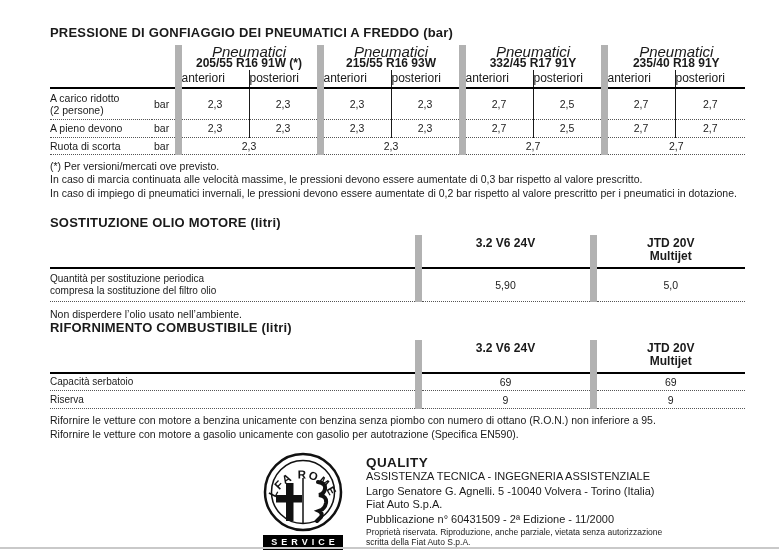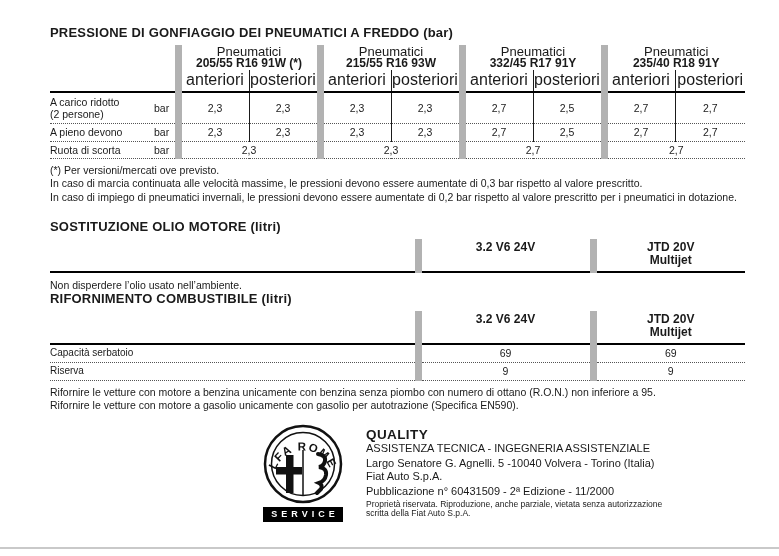--- a/index.html
+++ b/index.html
@@ -12,23 +12,23 @@
 
   table { border-collapse:collapse; table-layout:fixed; width:695px; }
   td, th { font-weight:normal; }
 
   
   .tires { font-size:10.5px; }
   .tires col.c-label { width:102px; } .tires col.c-bar { width:26px; }
   .tires col.c-val { width:71px; } .tires col.c-val-last { width:70px; }
   .tires .corner { border-bottom:2px solid #000; }
   .tires .ghead { border-left:7px solid #b2b2b2; text-align:center; padding:1px 0 0 0; }
-  .tires .ghead .pneu { font-size:13px; line-height:11px; }
+  .tires .ghead .pneu { font-size:15px; line-height:11px;font-style:italic; }
   .tires .ghead .size { font-size:12px; font-weight:bold; line-height:13px; }
-  .tires .subhead td { font-size:16px; text-align:center; border-bottom:2px solid #000; padding:1px 0 2px 0; }
+  .tires .subhead td { font-size:12px; border-bottom:2px solid #000; padding:1px 0 2px 0; }
   .tires td.ant { border-left:7px solid #b2b2b2; }
   .tires td.post { border-left:1px solid #1a1a1a; }
   .tires tr.data td { border-bottom:1px dotted #555; text-align:center;margin-top:32px; }
   .tires tr.data td.lbl { text-align:left; line-height:12px; }
   .tires tr.data td.unit { text-align:left; padding-left:2px; }
   .tires tr.r1 td { height:31px; }
   .tires tr.r2 td { height:18px; }
   .tires tr.r3 td { height:17px; }
   .tires td.spare { border-left:7px solid #b2b2b2; }
 
@@ -169,20 +169,28 @@
           </colgroup>
         <tbody>
             <tr class="hline">
           <td></td>
           <th class="hcell">3.2 V6 24V</th>
           <th class="hcell">
             <div>JTD 20V</div>
             <div>Multijet</div>
           </th>
         </tr>
+        <tr class="data">
+          <td class="lbl">
+            <div>Quantità per sostituzione periodica</div>
+            <div>compresa la sostituzione del filtro olio</div>
+          </td>
+          <td class="v">5,90</td>
+          <td class="v">5,0</td>
+        </tr>
       </tbody>
         </table>
       <div class="single-note">Non disperdere l’olio usato nell’ambiente.</div>
     </div>
 
     <div class="fuel-sec">
       <div class="sec-title">RIFORNIMENTO COMBUSTIBILE (litri)</div>
       <table class="wide fuel">
         <colgroup>
             <col class="c-lbl">

